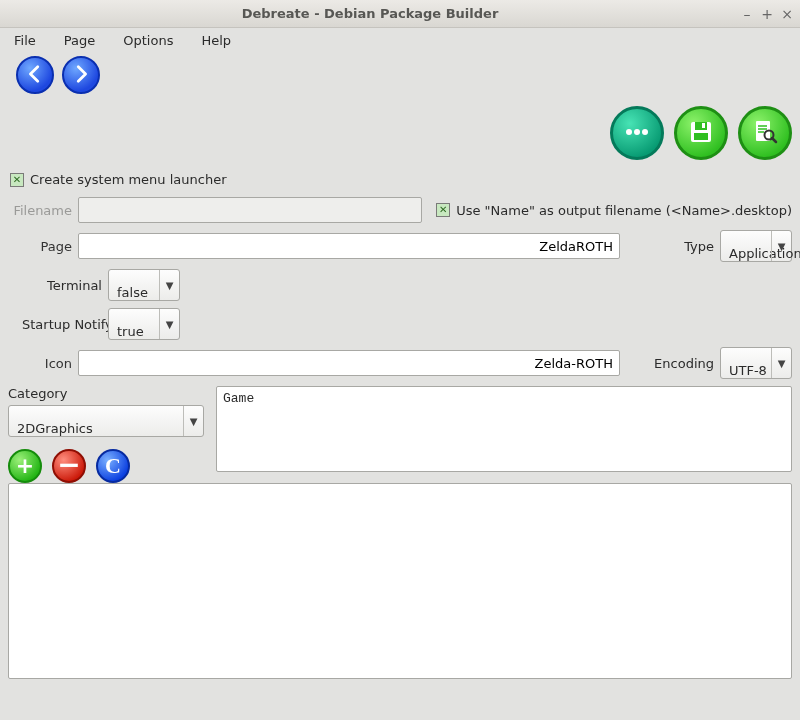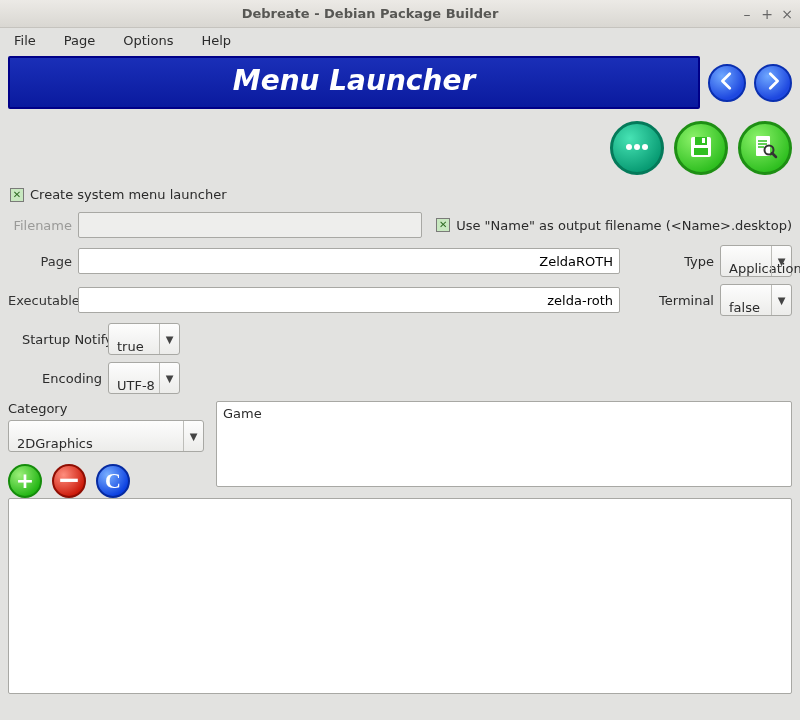--- a/index.html
+++ b/index.html
@@ -119,21 +119,21 @@
   .right-wide .sel { width:212px; }
   .row2 .col-right .sel { width:72px; }
   
   .cat-row { display:flex; align-items:flex-start; margin-top:4px; }
   .cat-left { width:200px; }
   .cat-label { margin-bottom:4px; }
   .cat-sel { width:196px; }
   .cat-list-area {
     margin-left:8px; flex:1;
     border:1px solid #a8a8a4; background:#fff;
-    height:86px; padding:4px 6px; border-radius:2px;
+    height:86px; padding:4px 6px; border-radius:2px;font-family:Liberation Mono, monospace;
   }
   .cat-btns { display:flex; gap:10px; margin-top:12px; }
   .round-btn {
     width:34px; height:34px; border-radius:50%;
     display:flex; align-items:center; justify-content:center;
     cursor:pointer;
   }
   .rbtn-green { background: radial-gradient(circle at 32% 30%, #9cf07a, #23b514 75%); border:2px solid #158c0b; }
   .rbtn-red   { background: radial-gradient(circle at 32% 30%, #ff8e7e, #cc1a0a 75%); border:2px solid #8f0e03; }
   .rbtn-blue  { background: radial-gradient(circle at 32% 30%, #7ab0ff, #0b3fe0 75%); border:2px solid #062aa0; }
@@ -158,21 +158,20 @@
 </div>
 
 <div class="menubar">
   <div class="menu">File</div>
   <div class="menu">Page</div>
   <div class="menu">Options</div>
   <div class="menu">Help</div>
 </div>
 
 <div class="banner-row">
-  <div class="banner">Menu Launcher</div>
   <div class="nav-btn">
     <span>
       <svg viewBox="0 0 24 24">
           <path d="M15 4 L7 12 L15 20" fill="none" stroke="#fff" stroke-width="3" stroke-linecap="round" stroke-linejoin="round"></path>
         </svg>
     </span>
   </div>
   <div class="nav-btn">
     <span>
       <svg viewBox="0 0 24 24">
@@ -242,44 +241,44 @@
     <div class="col-right right-wide">
       <div class="lbl-r type">Type</div>
       <div class="sel">
         <span class="sel-val">Application</span>
         <span class="sel-caret">▼</span>
       </div>
     </div>
   </div>
 
   <div class="form-row row2">
-    <div class="col-left">
-      <div class="lbl">Executable</div>
-      <input class="txt" style="flex: 1 1 0%;" value="zelda-roth">
-    </div>
     <div class="col-right">
       <div class="lbl-r type">Terminal</div>
       <div class="sel small">
         <span class="sel-val">false</span>
         <span class="sel-caret">▼</span>
       </div>
     </div>
   </div>
 
   <div class="form-row row2">
     <div class="col-right">
       <div class="lbl-r type">Startup Notify</div>
       <div class="sel small">
         <span class="sel-val">true</span>
         <span class="sel-caret">▼</span>
       </div>
     </div>
   </div>
 
   <div class="form-row row2">
+    <div class="col-left">
+      <div class="lbl">Icon</div>
+      <input class="txt" style="flex: 1 1 0%;" value="Zelda-ROTH">
+    </div>
     <div class="col-right right-wide">
       <div class="lbl-r type">Encoding</div>
       <div class="sel">
         <span class="sel-val">UTF-8</span>
         <span class="sel-caret">▼</span>
       </div>
     </div>
   </div>
 
   <div class="cat-row">

